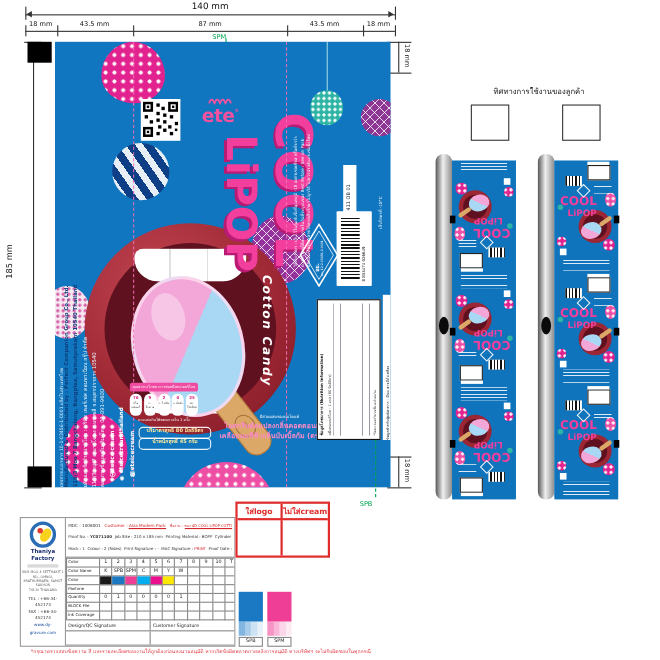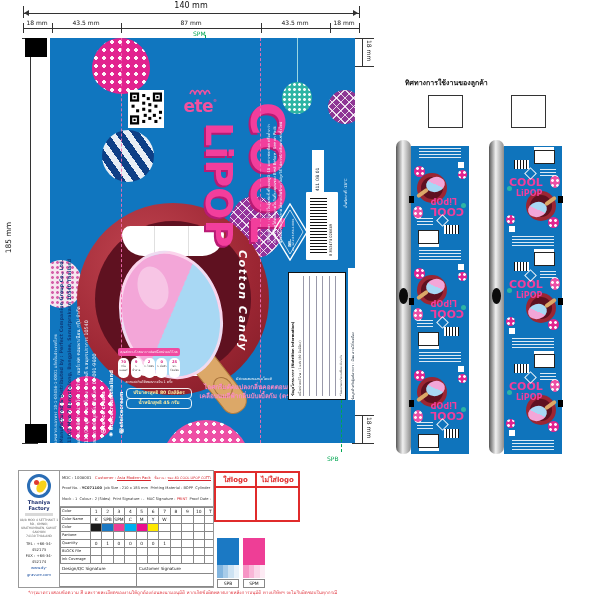--- a/index.html
+++ b/index.html
@@ -222,21 +222,21 @@
       <div class="abs vtu" style="left:50px;top:3px;height:120px;font-size:2.8px;color:#333">*ร้อยละของปริมาณที่แนะนำต่อวัน</div>
     </div>
     <div class="abs" style="left:298px;top:230px;width:9px;height:132px;background:#fff">
       <div class="vtu" style="height:132px;font-size:3.4px;color:#123;margin-left:2px">ข้อมูลสำหรับผู้แพ้อาหาร : มีนม อาจมีถั่วเหลือง</div>
     </div>
   </div>
 
   <div class="abs" style="left:341px;top:400px;height:52px;border-left:1px dashed #00a651"></div>
   <div class="abs green" style="left:327px;top:455px;font-size:6px">SPB</div>
 
-  <div class="abs" style="left:405px;top:77px;width:170px;text-align:left;font-size:7px;font-weight:bold;color:#111">ทิศทางการใช้งานของลูกค้า</div>
+  <div class="abs" style="left:405px;top:77px;width:170px;text-align:center;font-size:7px;font-weight:normal;color:#111">ทิศทางการใช้งานของลูกค้า</div>
   <div class="abs" style="left:428px;top:95px;width:33px;height:31px;border:1px solid #333;background:#fff"></div>
   <div class="abs" style="left:511px;top:95px;width:33px;height:31px;border:1px solid #333;background:#fff"></div>
 
   <div class="abs" style="left:396px;top:140px;width:15px;height:314px;border-radius:7px;background:linear-gradient(90deg,#565656,#f0f0f0 45%,#8c8c8c)"></div>
   <div class="abs" style="left:399px;top:288px;width:9px;height:16px;border-radius:50%;background:#0a0a0a"></div>
   <div class="abs" style="left:411px;top:146px;width:58px;height:308px;background:#0f74bc;overflow:hidden">
     <div class="mini mini-slot">
   <div class="mini-art">
     <div class="abs replines" style="left:2px;top:8px;width:12px;height:42px"></div>
     <div class="abs" style="left:16px;top:5px;width:6px;height:6px;background:#fff"></div>
@@ -513,23 +513,23 @@
             <div style="width:50%"></div>
           </div>
         <div style="flex:1;display:flex">
             <div style="width:50%;border-right:.4px solid #888"></div>
             <div style="width:50%"></div>
           </div>
       </div>
     </div>
   </div>
 
-  <div class="abs" style="left:214px;top:471px;width:86px;height:51px;border:2.5px solid #e02b2b;background:#fff;display:grid;grid-template-columns:1fr 1fr;grid-template-rows:15px 1fr;box-sizing:border-box">
+  <div class="abs" style="left:214px;top:456px;width:86px;height:51px;border:2.5px solid #e02b2b;background:#fff;display:grid;grid-template-columns:1fr 1fr;grid-template-rows:15px 1fr;box-sizing:border-box">
     <div style="border-right:2px solid #e02b2b;border-bottom:2px solid #e02b2b;color:#e02b2b;font-weight:bold;font-size:7px;text-align:center;line-height:14px">ใส่logo</div>
-    <div style="border-bottom:2px solid #e02b2b;color:#e02b2b;font-weight:bold;font-size:7px;text-align:center;line-height:14px">ไม่ใส่logo</div>
+    <div style="border-bottom:2px solid #e02b2b;color:#e02b2b;font-weight:bold;font-size:7px;text-align:center;line-height:14px">ไม่ใส่cream</div>
     <div style="border-right:2px solid #e02b2b"></div>
     <div></div>
   </div>
 
   <div class="abs" style="left:217px;top:538px;width:22px;height:40px">
     <div style="height: 27px; background-color: rgb(27, 121, 196);"></div>
     <div style="height:13px;display:flex">
       <div style="flex: 1 1 0%; opacity: 0.55; background-color: rgb(27, 121, 196);"></div>
         <div style="flex: 1 1 0%; opacity: 0.38; background-color: rgb(27, 121, 196);"></div>
         <div style="flex: 1 1 0%; opacity: 0.22; background-color: rgb(27, 121, 196);"></div>

